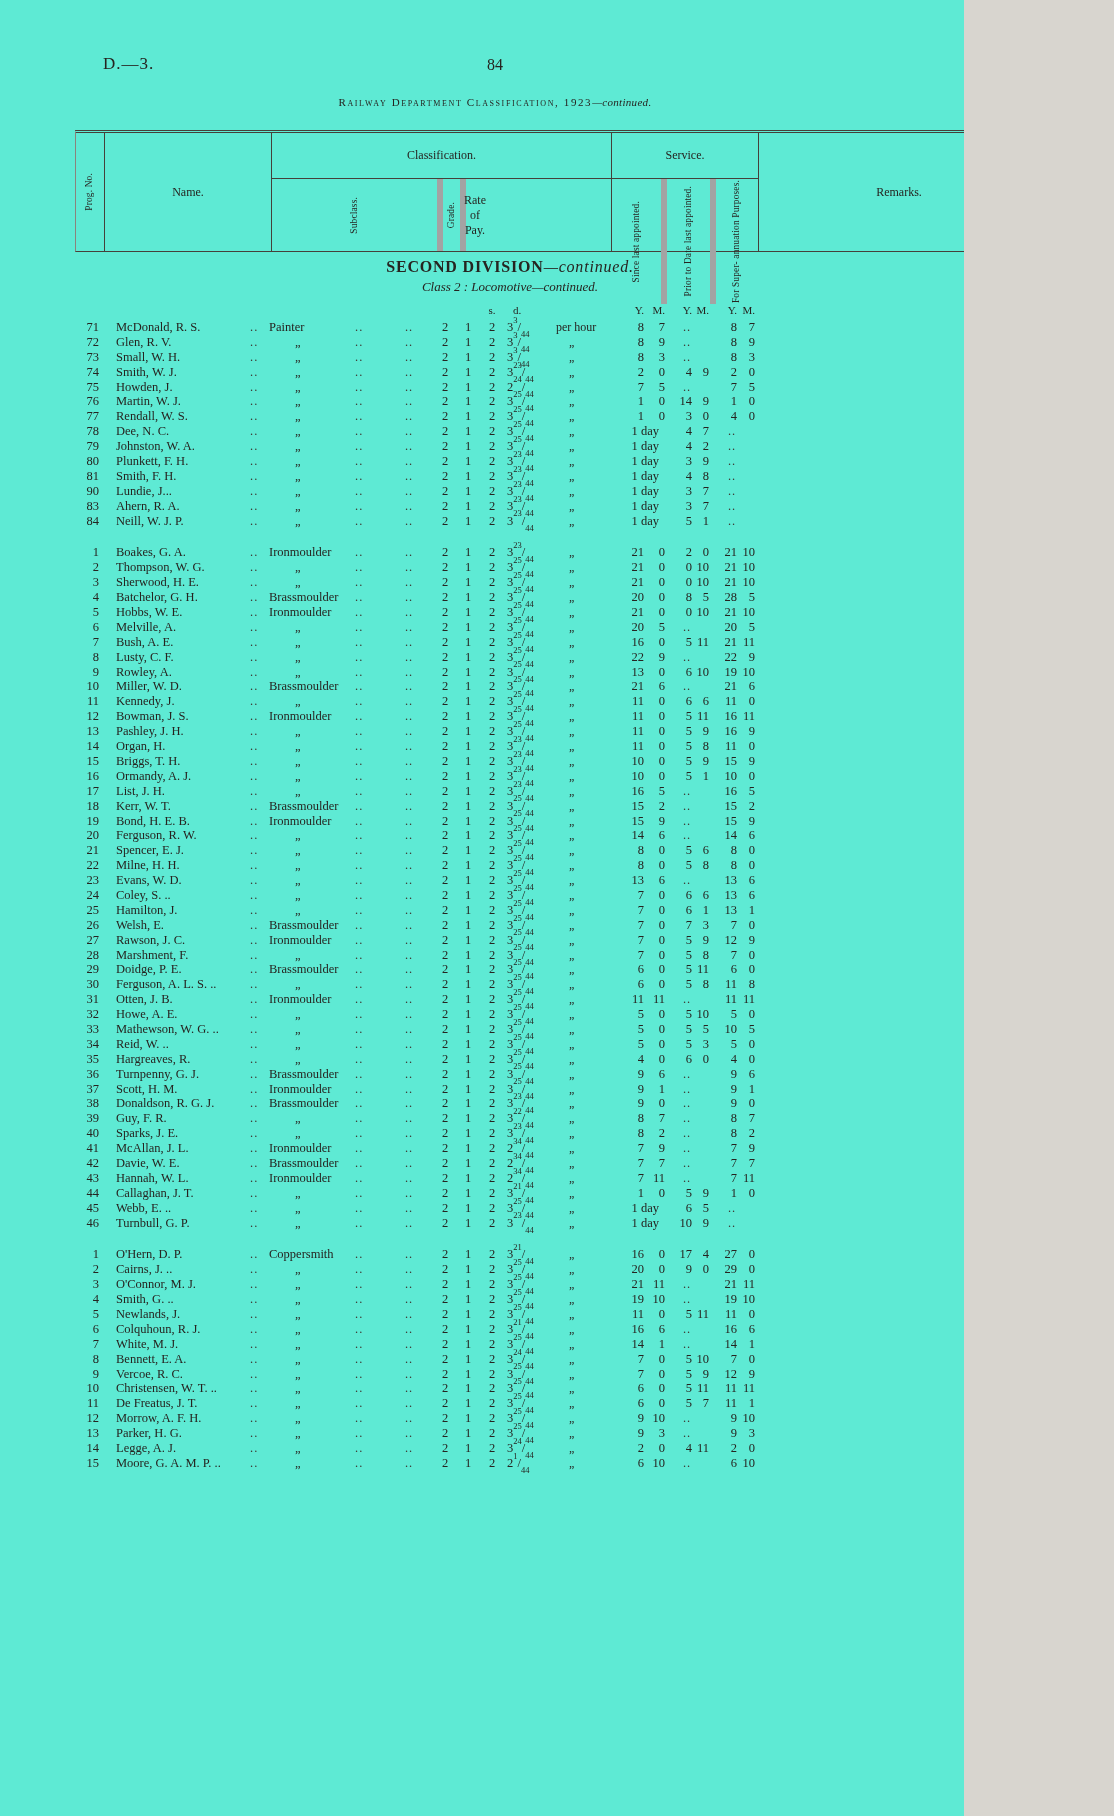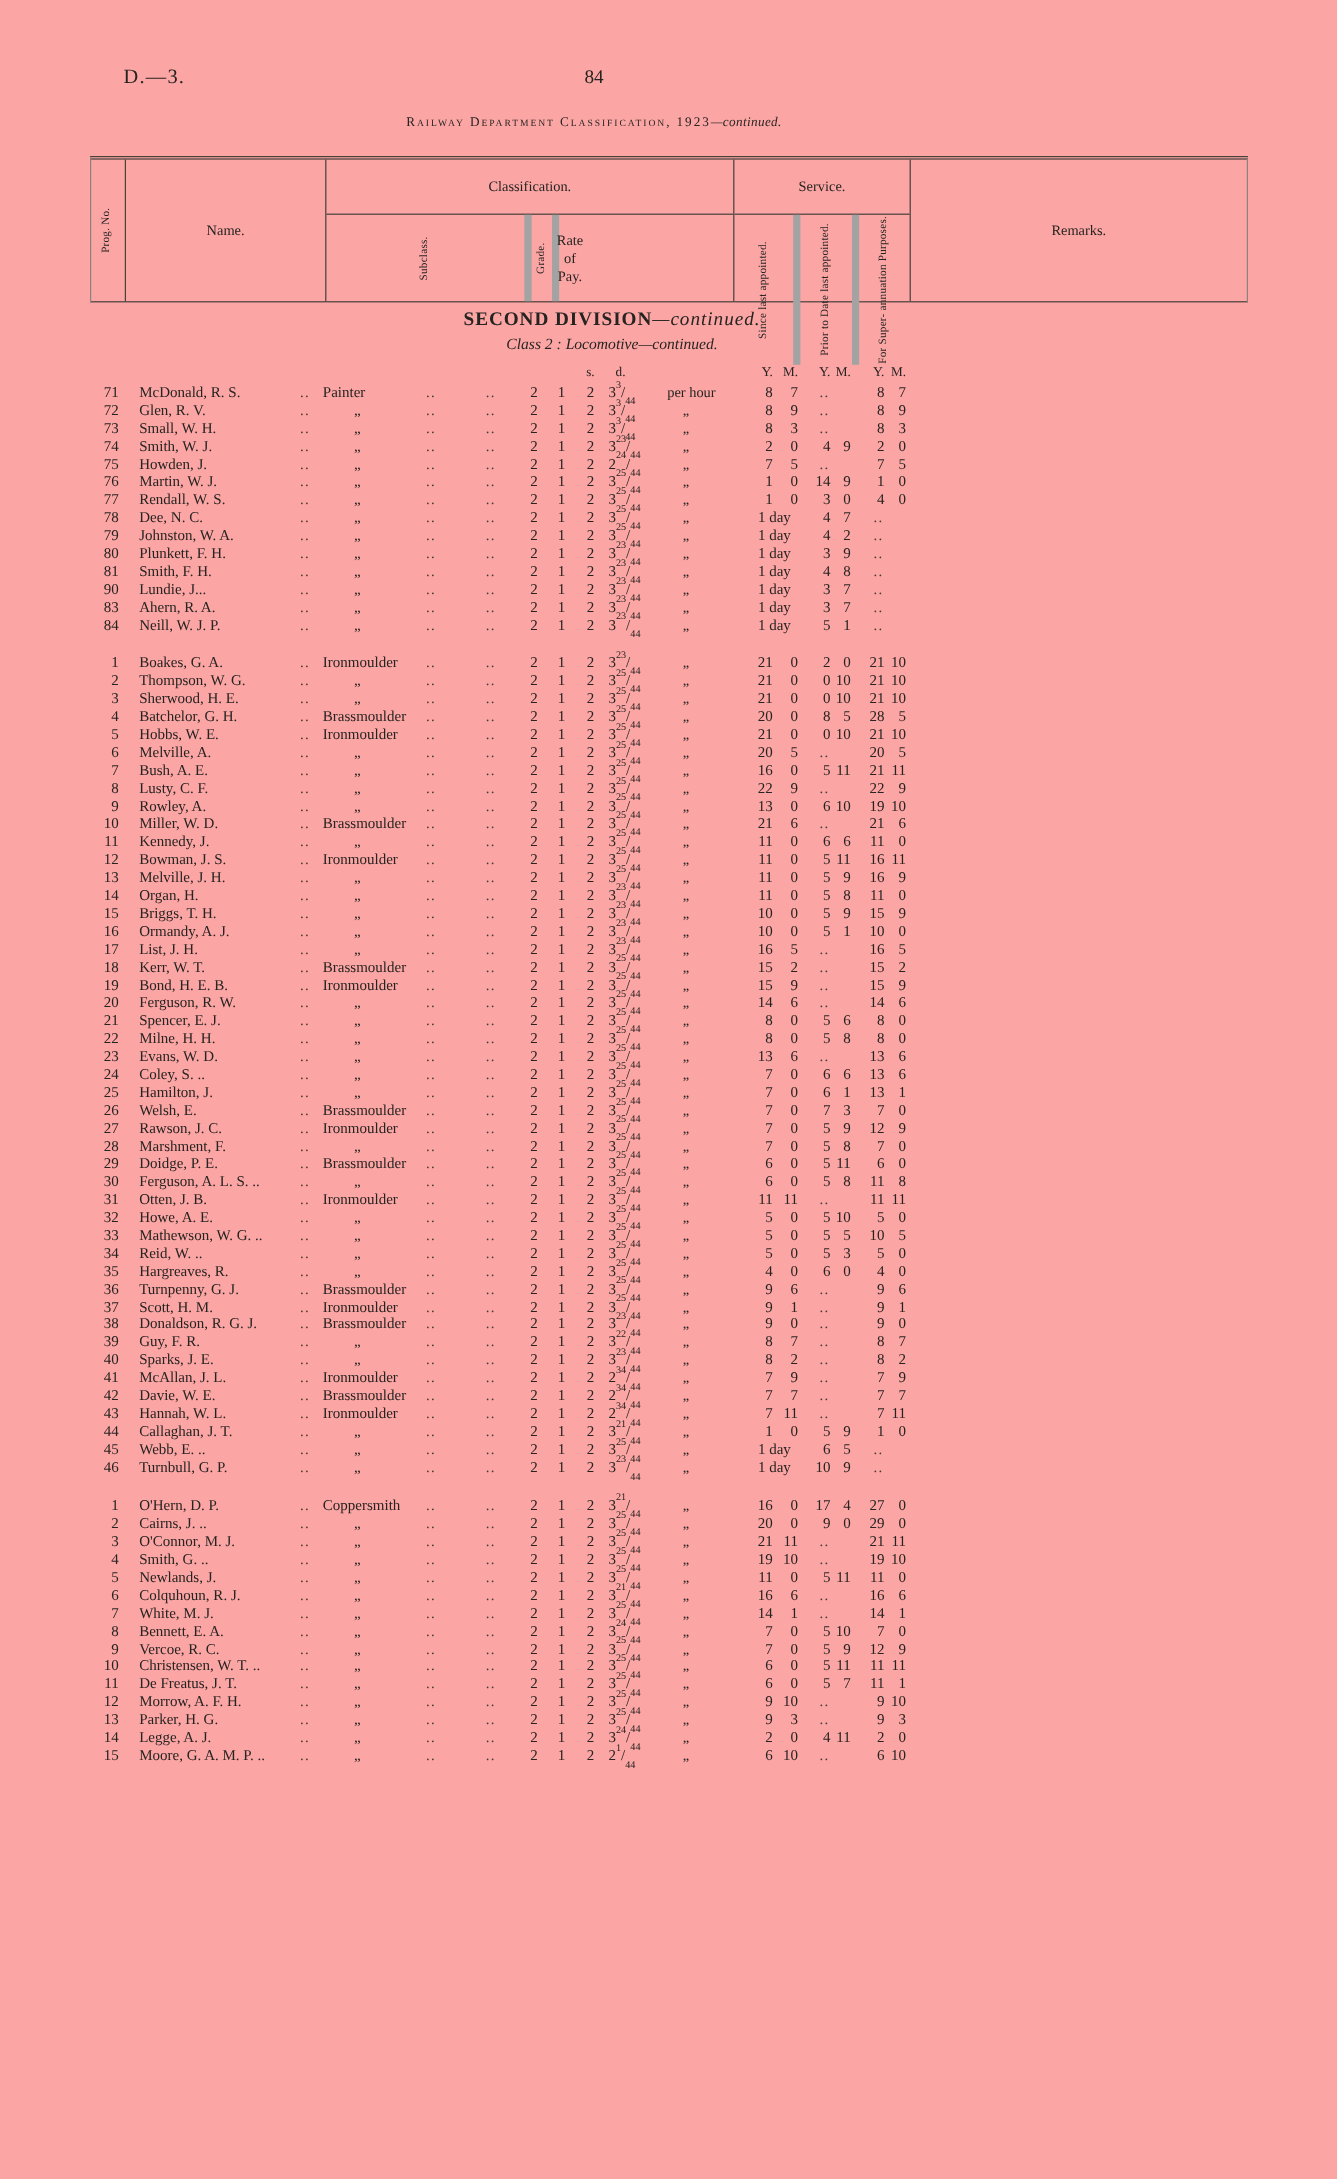--- a/index.html
+++ b/index.html
@@ -1,16 +1,16 @@
 <!DOCTYPE html>
 <html><head>
 <meta charset="utf-8">
 <style>
   html,body{margin:0;padding:0;background:#d8d5cf;}
-  .page{width:1114px;height:1816px;position:relative;background:#fca5a5;
+  .page{width:964px;height:1816px;position:relative;background:#5eead4;
         font-family:"Liberation Serif","DejaVu Serif",serif;color:#262420;overflow:hidden;}
   .content{position:absolute;left:75px;top:0;width:965px;}
   .corner-ref{position:absolute;left:28px;top:54px;font-size:17px;letter-spacing:1px;}
   .page-num{position:absolute;left:0;top:56px;width:840px;text-align:center;font-size:16px;}
   .doc-title{position:absolute;top:96px;left:0;width:840px;text-align:center;
              font-variant:small-caps;font-size:11px;letter-spacing:1.6px;}
   .doc-title em{font-variant:normal;letter-spacing:.3px;}
 
   
   .thead{position:absolute;top:130px;left:0;width:963px;height:118px;
@@ -608,21 +608,21 @@
             <span class="c unit ditto-u">„</span>
             <span class="c ym">11</span>
             <span class="c ym">0</span>
             <span class="c ym">5</span>
             <span class="c ym">11</span>
             <span class="c ym">16</span>
             <span class="c ym">11</span>
           </div>
           <div class="row">
             <span class="c prog">13</span>
-            <span class="c name">Melville, J. H.</span>
+            <span class="c name">Pashley, J. H.</span>
             <span class="c dt">..</span>
             <span class="c desig ditto">„</span>
             <span class="c dt">..</span>
             <span class="c dt dt-c">..</span>
             <span class="c num">2</span>
             <span class="c num">1</span>
             <span class="c num">2</span>
             <span class="c rate">3<sup>25</sup>/<sub>44</sub></span>
             <span class="c unit ditto-u">„</span>
             <span class="c ym">11</span>

